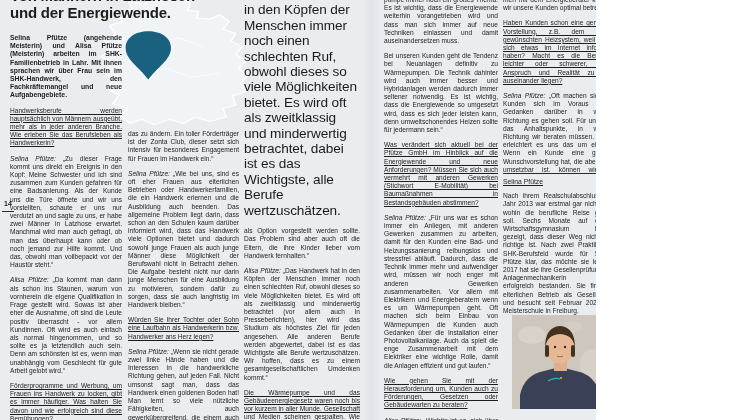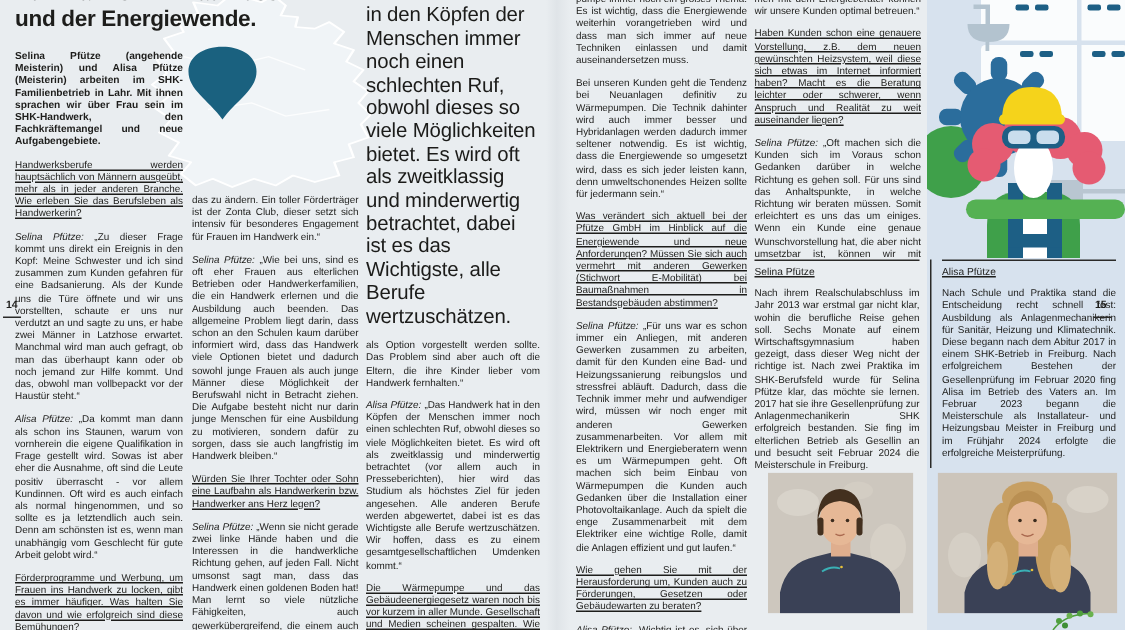--- a/index.html
+++ b/index.html
@@ -1,17 +1,17 @@
 <!DOCTYPE html>
 <html><head>
 <meta charset="utf-8">
 <style>
   html,body{margin:0;padding:0;}
   .spread{
-    position:relative;width:750px;height:420px;overflow:hidden;
+    position:relative;width:596px;height:420px;overflow:hidden;
     background:#e9edf0;color:#1d1d1b;
     font-family:"Liberation Sans",sans-serif;
   }
   .strip{position:absolute;left:618px;top:0;width:132px;height:420px;background:#d7e2ee;}
   .headline{position:absolute;left:10px;top:-12px;width:250px;margin:0;
     font-size:15px;line-height:16.5px;font-weight:bold;letter-spacing:-0.2px;z-index:3;}
   .headline span{display:block;}
   .map{position:absolute;left:90px;top:-4px;z-index:1;}
   .col{position:absolute;z-index:2;font-size:6.6px;line-height:8.2px;text-align:justify;}
   .col1{left:10px;top:34px;width:112px;}

